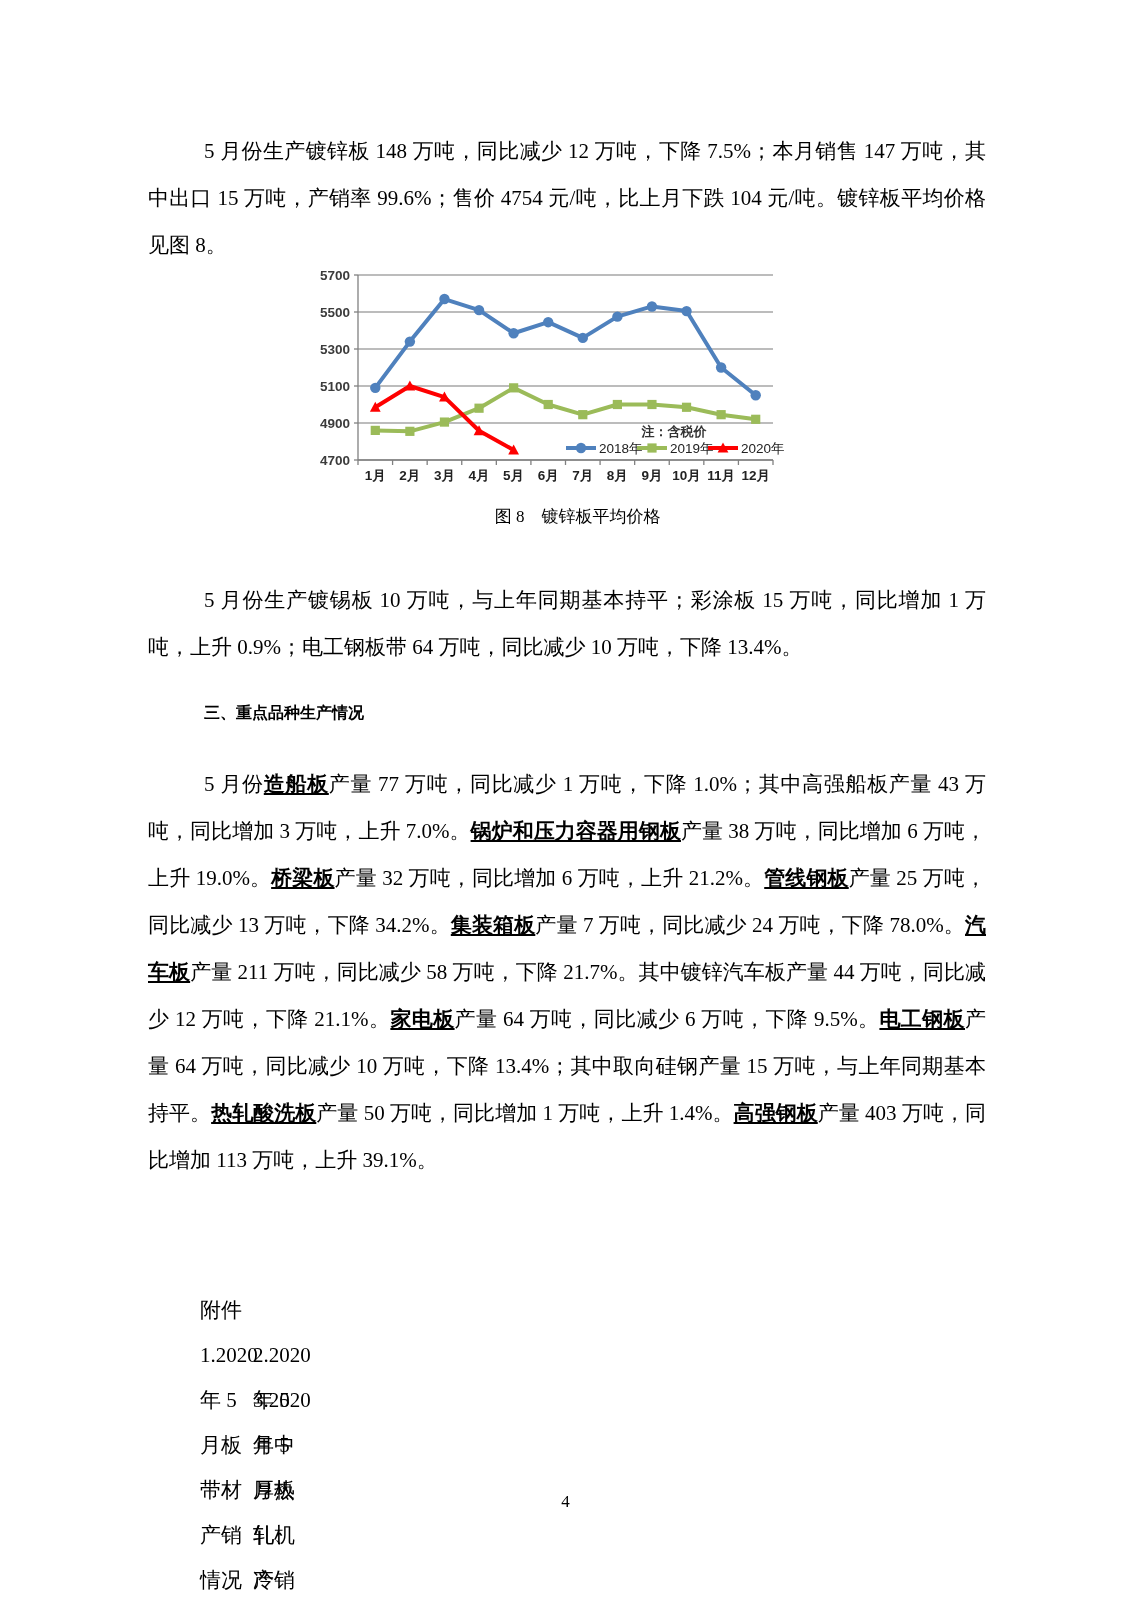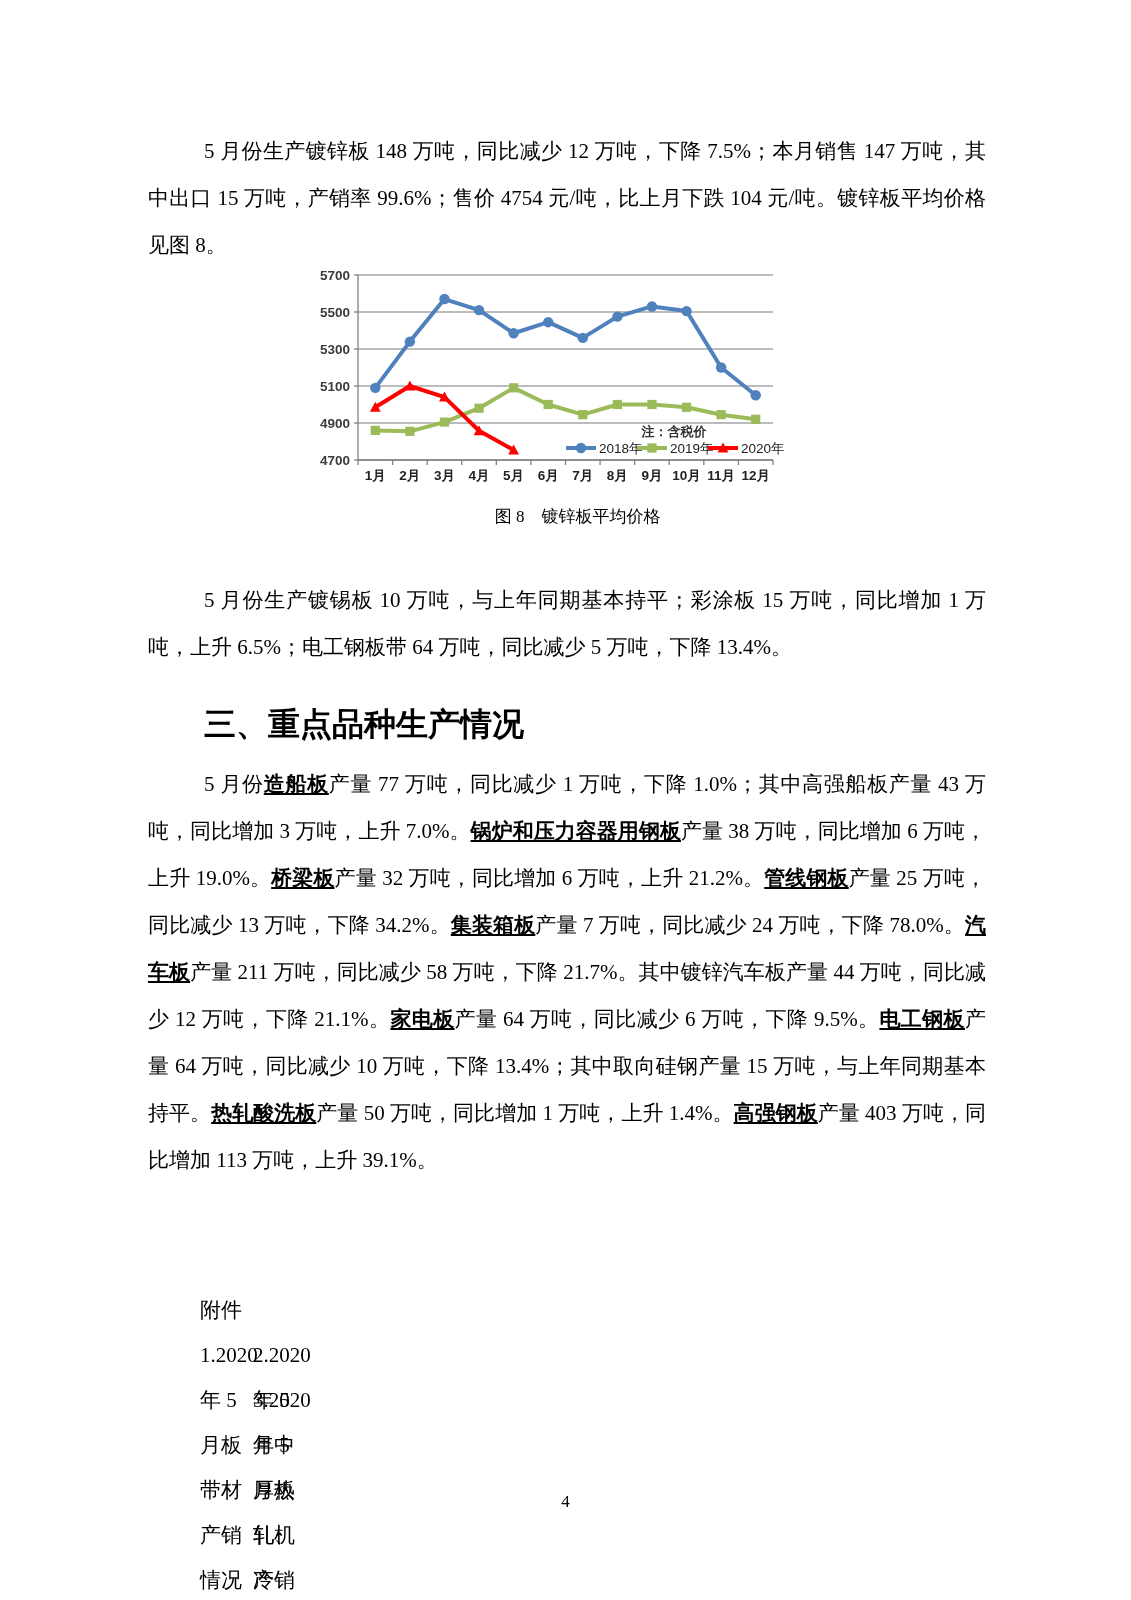--- a/index.html
+++ b/index.html
@@ -18,21 +18,21 @@
     text-align:justify;
   }
   .indent{text-indent:56px;}
   .bold{font-weight:bold;text-decoration:underline;}
   .caption{
     position:absolute;left:12px;width:1131px;
     text-align:center;font-size:17px;
   }
   .heading{
     position:absolute;left:204px;
-    font-size:32px;font-weight:bold;
+    font-size:16px;font-weight:bold;
     font-family:"Liberation Serif","DejaVu Serif",serif;
   }
   .attach{
     position:absolute;
     font-size:21px;line-height:45px;
   }
   .pagenum{
     position:absolute;left:0;width:1131px;
     text-align:center;font-size:17px;
   }
@@ -133,21 +133,21 @@
         <rect x="347.4" y="191.4" width="9.2" height="9.2" fill="#9BBB59"></rect>
         <text x="370" y="201" font-size="13.5" fill="#222" font-family="&quot;Liberation Serif&quot;,&quot;DejaVu Serif&quot;,serif">2019年</text>
         <line x1="408" y1="196" x2="438" y2="196" stroke="#FE0000" stroke-width="4"></line>
         <polygon points="423,190.4 428.4,200.4 417.6,200.4" fill="#FE0000"></polygon>
         <text x="441" y="201" font-size="13.5" fill="#222" font-family="&quot;Liberation Serif&quot;,&quot;DejaVu Serif&quot;,serif">2020年</text>
       </svg>
   </div>
 
   <div class="caption" style="top:505px;">图 8　镀锌板平均价格</div>
 
-  <div class="bodytext indent" style="top:577px;">5 月份生产镀锡板 10 万吨，与上年同期基本持平；彩涂板 15 万吨，同比增加 1 万吨，上升 6.5%；电工钢板带 64 万吨，同比减少 5 万吨，下降 13.4%。</div>
+  <div class="bodytext indent" style="top:577px;">5 月份生产镀锡板 10 万吨，与上年同期基本持平；彩涂板 15 万吨，同比增加 1 万吨，上升 0.9%；电工钢板带 64 万吨，同比减少 10 万吨，下降 13.4%。</div>
 
   <div class="heading" style="top:703px;">三、重点品种生产情况</div>
 
   <div class="bodytext indent" style="top:761px;"><span>5 月份</span><span class="bold">造船板</span><span>产量 77 万吨，同比减少 1 万吨，下降 1.0%；其中高强船板产量 43 万吨，同比增加 3 万吨，上升 7.0%。</span><span class="bold">锅炉和压力容器用钢板</span><span>产量 38 万吨，同比增加 6 万吨，上升 19.0%。</span><span class="bold">桥梁板</span><span>产量 32 万吨，同比增加 6 万吨，上升 21.2%。</span><span class="bold">管线钢板</span><span>产量 25 万吨，同比减少 13 万吨，下降 34.2%。</span><span class="bold">集装箱板</span><span>产量 7 万吨，同比减少 24 万吨，下降 78.0%。</span><span class="bold">汽车板</span><span>产量 211 万吨，同比减少 58 万吨，下降 21.7%。其中镀锌汽车板产量 44 万吨，同比减少 12 万吨，下降 21.1%。</span><span class="bold">家电板</span><span>产量 64 万吨，同比减少 6 万吨，下降 9.5%。</span><span class="bold">电工钢板</span><span>产量 64 万吨，同比减少 10 万吨，下降 13.4%；其中取向硅钢产量 15 万吨，与上年同期基本持平。</span><span class="bold">热轧酸洗板</span><span>产量 50 万吨，同比增加 1 万吨，上升 1.4%。</span><span class="bold">高强钢板</span><span>产量 403 万吨，同比增加 113 万吨，上升 39.1%。</span></div>
 
 
   <div class="attach" style="left:0;top:0;width:0;height:0;">
     <div class="attach" style="left:200px;top:1288px;">附件 1.2020 年 5 月板带材产销情况及主要品种产量汇总表</div>
     <div class="attach" style="left:253px;top:1333px;">2.2020 年 5 月中厚板轧机产销存情况汇总表</div>
     <div class="attach" style="left:253px;top:1378px;">3.2020 年 5 月热轧、冷轧、涂镀轧机产销存情况汇总表</div>

